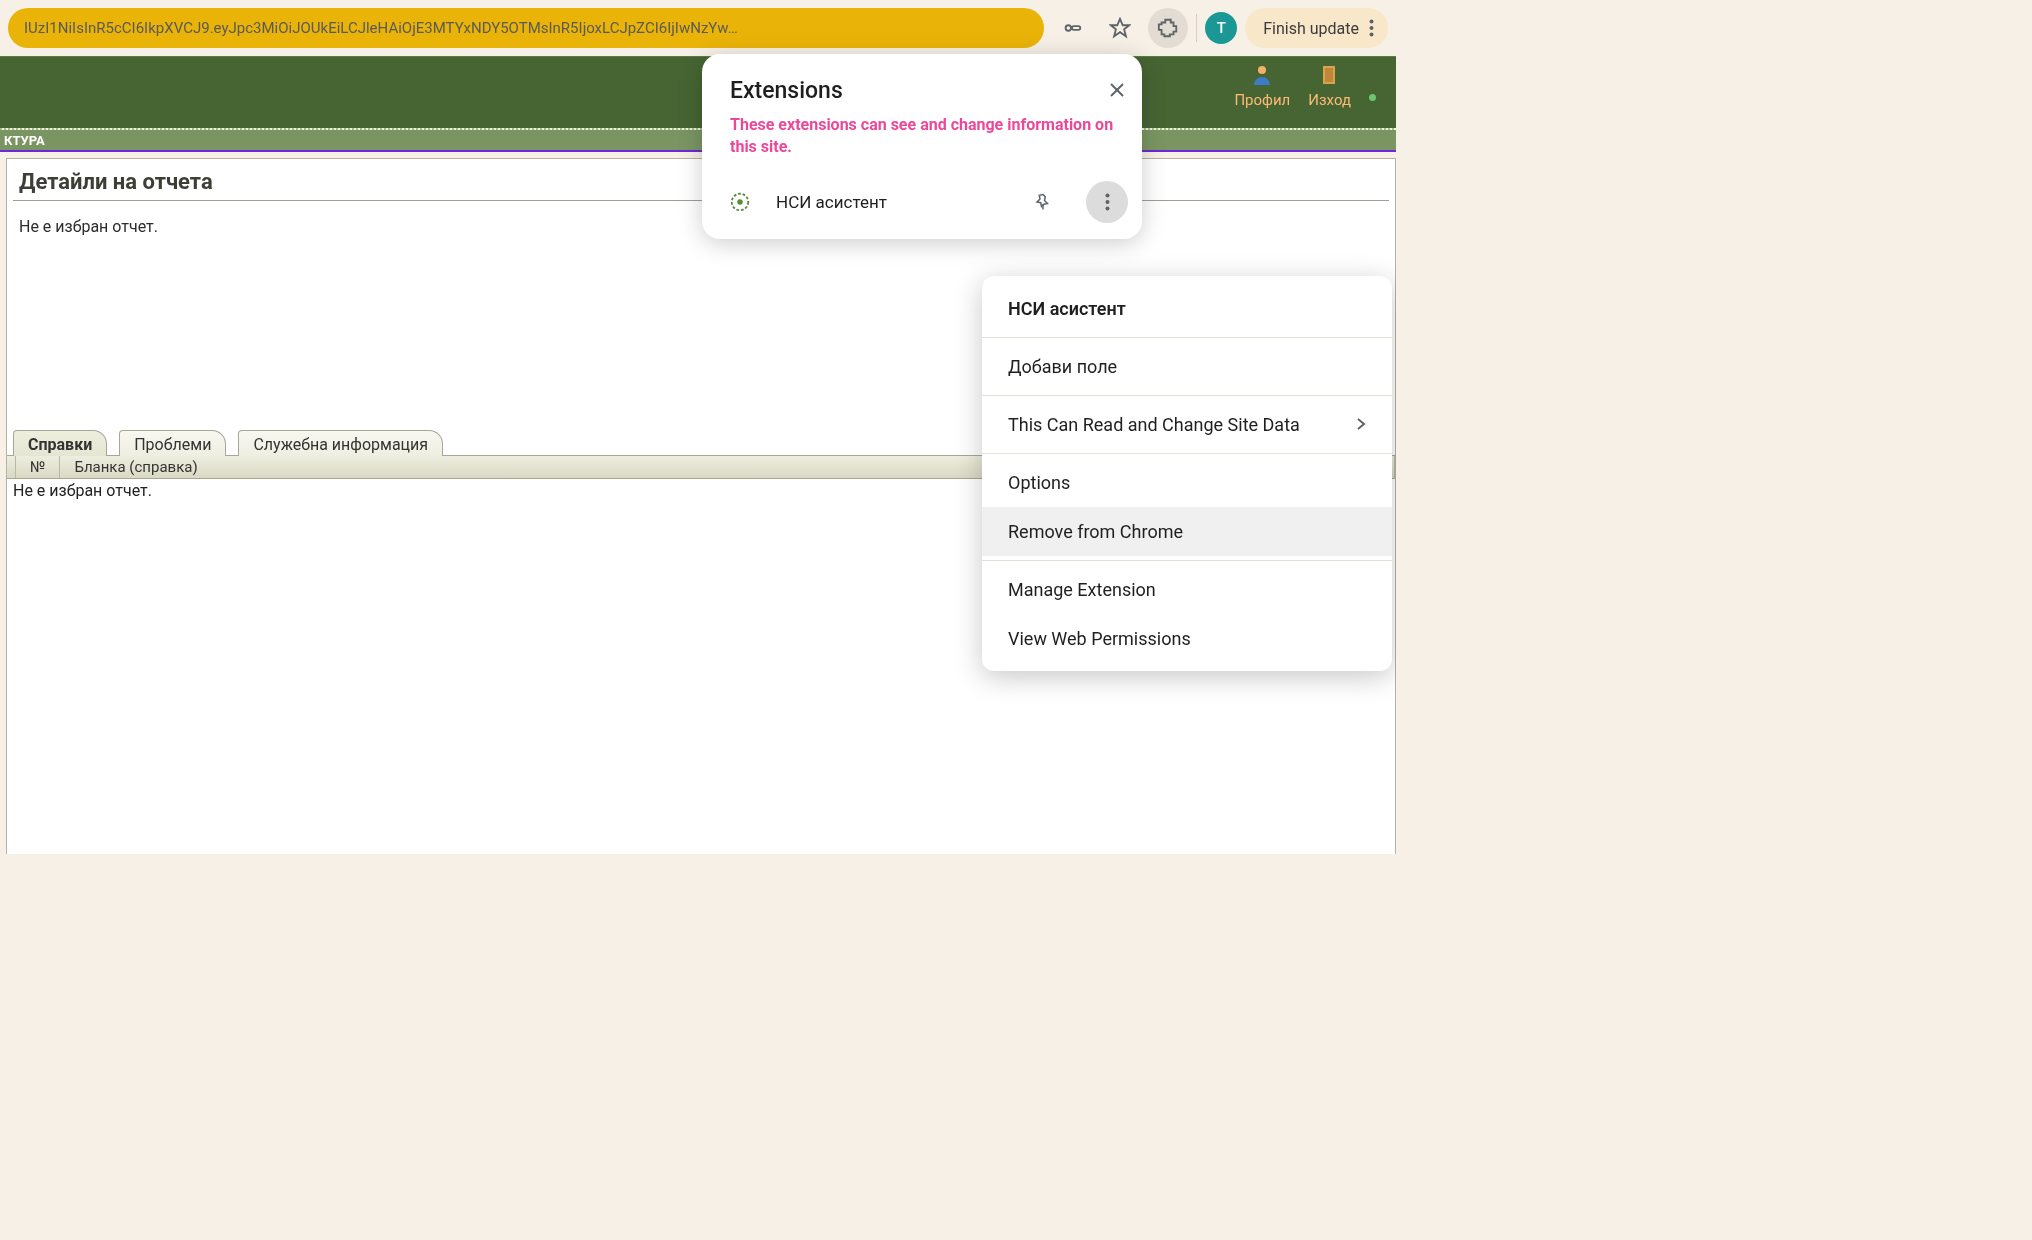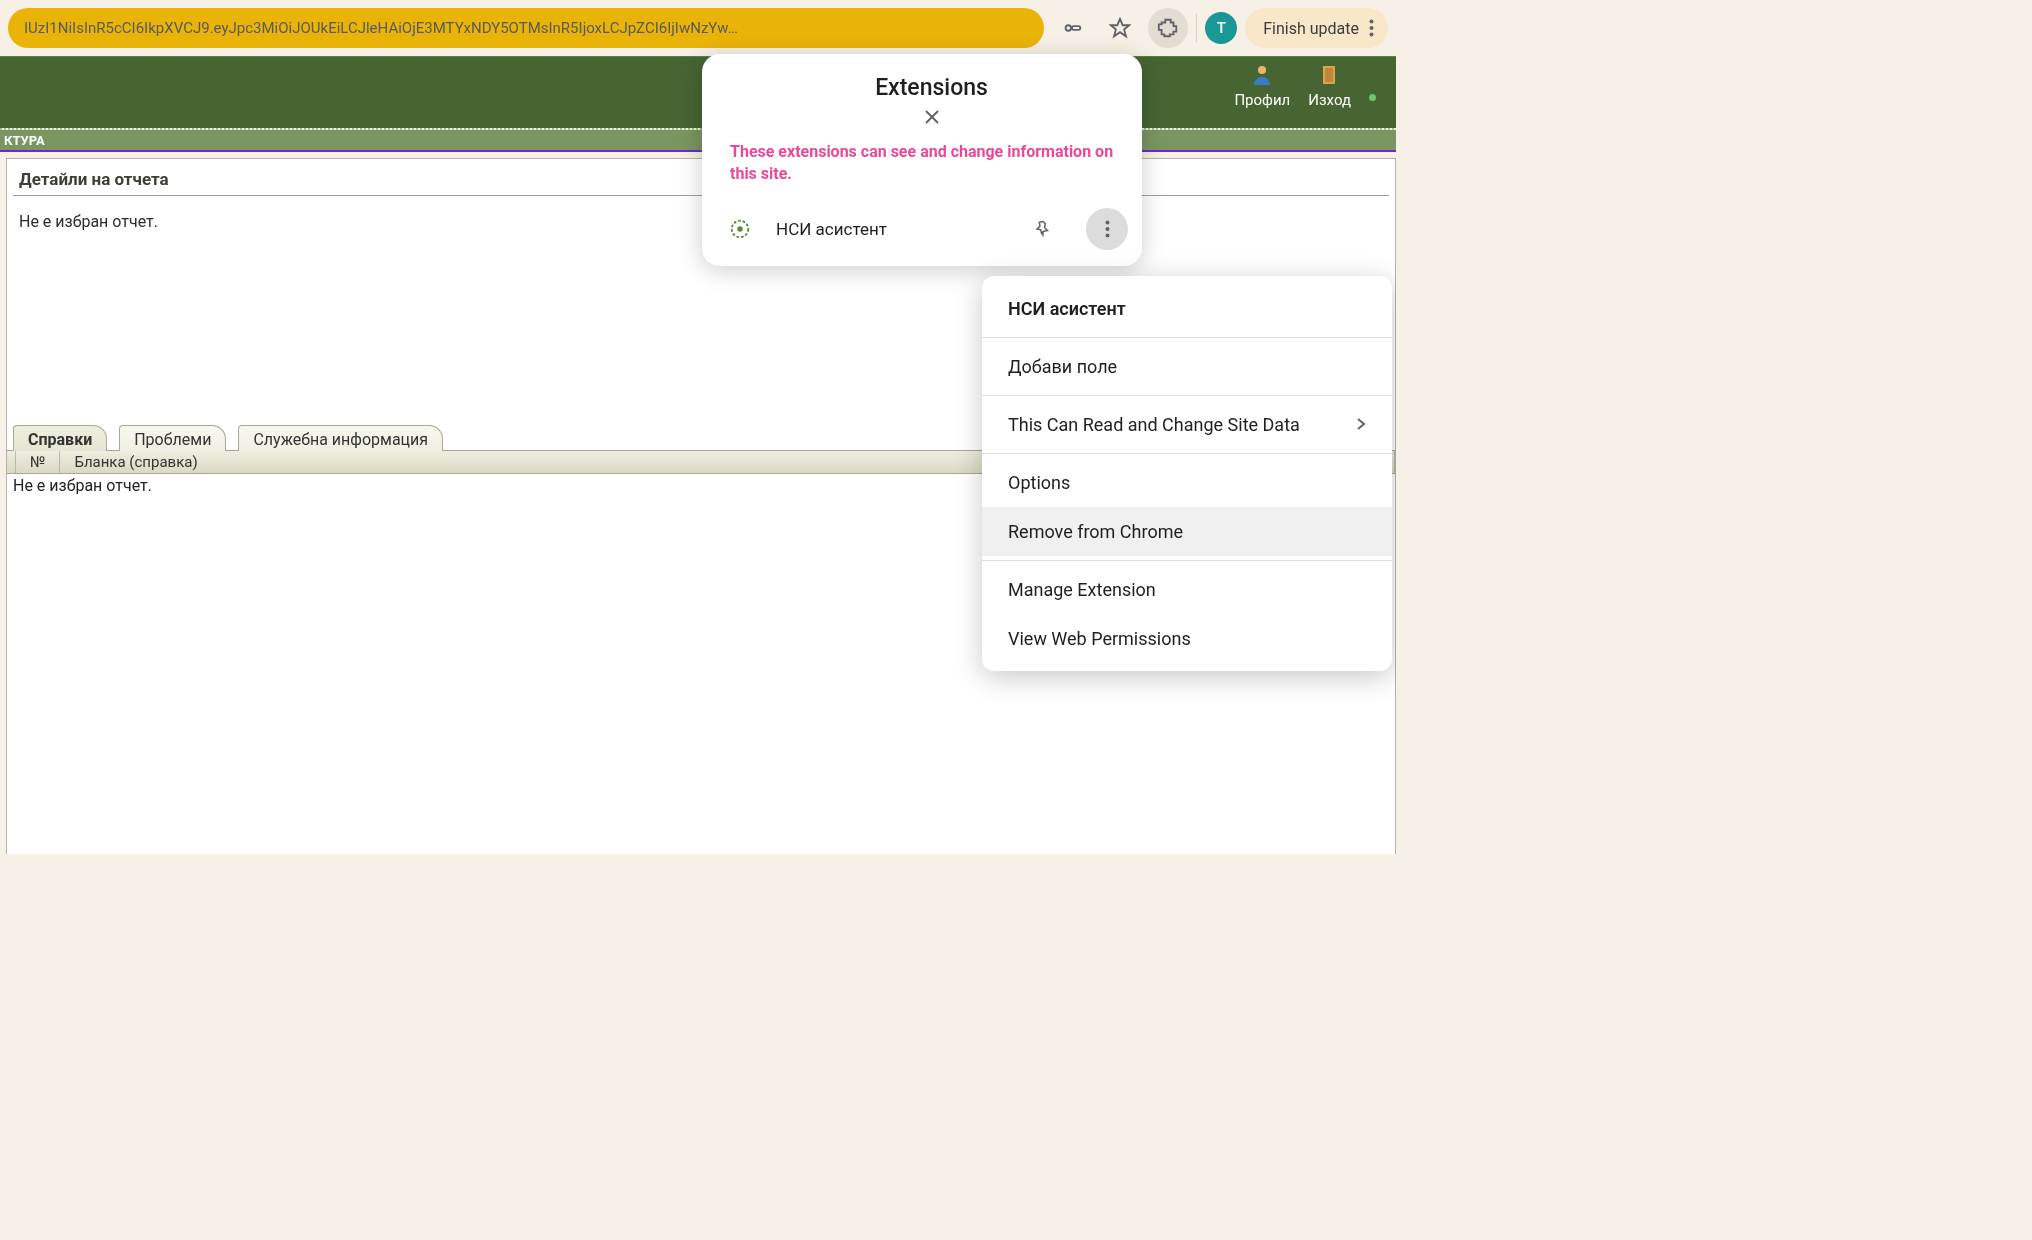--- a/index.html
+++ b/index.html
@@ -83,21 +83,21 @@
       height: 72px;
       border-top: 1px solid #5a7d42;
       position: relative;
     }
     .app-header-inner {
       position: absolute;
       right: 20px;
       top: 6px;
       display: flex;
       gap: 18px;
-      color: #ffffff;
+      color: #fdba74;
       font-size: 15px;
     }
     .header-link {
       display: flex;
       flex-direction: column;
       align-items: center;
       gap: 4px;
       cursor: pointer;
     }
     .header-link .ico { width: 24px; height: 24px; }
@@ -127,21 +127,21 @@
 
     
     .content {
       background: #fff;
       margin: 6px 0 0 6px;
       border: 1px solid #b3b3a6;
       height: 700px;
       position: relative;
     }
     .details-title {
-      font-size: 17px;
+      font-size: 22px;
       font-weight: bold;
       color: #3e3e36;
       padding: 10px 12px 6px;
     }
     .details-hr {
       height: 1px;
       background: #9e9e92;
       margin: 0 6px 12px;
     }
     .details-msg {
@@ -209,21 +209,20 @@
       border-radius: 18px;
       box-shadow: 0 4px 24px rgba(0,0,0,0.2);
       padding: 20px 0 8px;
       z-index: 50;
     }
     .ext-popup-header {
       display: flex;
       justify-content: space-between;
       align-items: center;
       padding: 0 9px 8px 28px;
-      flex-direction: column;
     }
     .ext-popup-title {
       font-size: 23px;
       font-weight: 500;
       color: #1f1f1f;
     }
     .ext-close {
       width: 32px; height: 32px;
       display: flex; align-items: center; justify-content: center;
       cursor: pointer;

